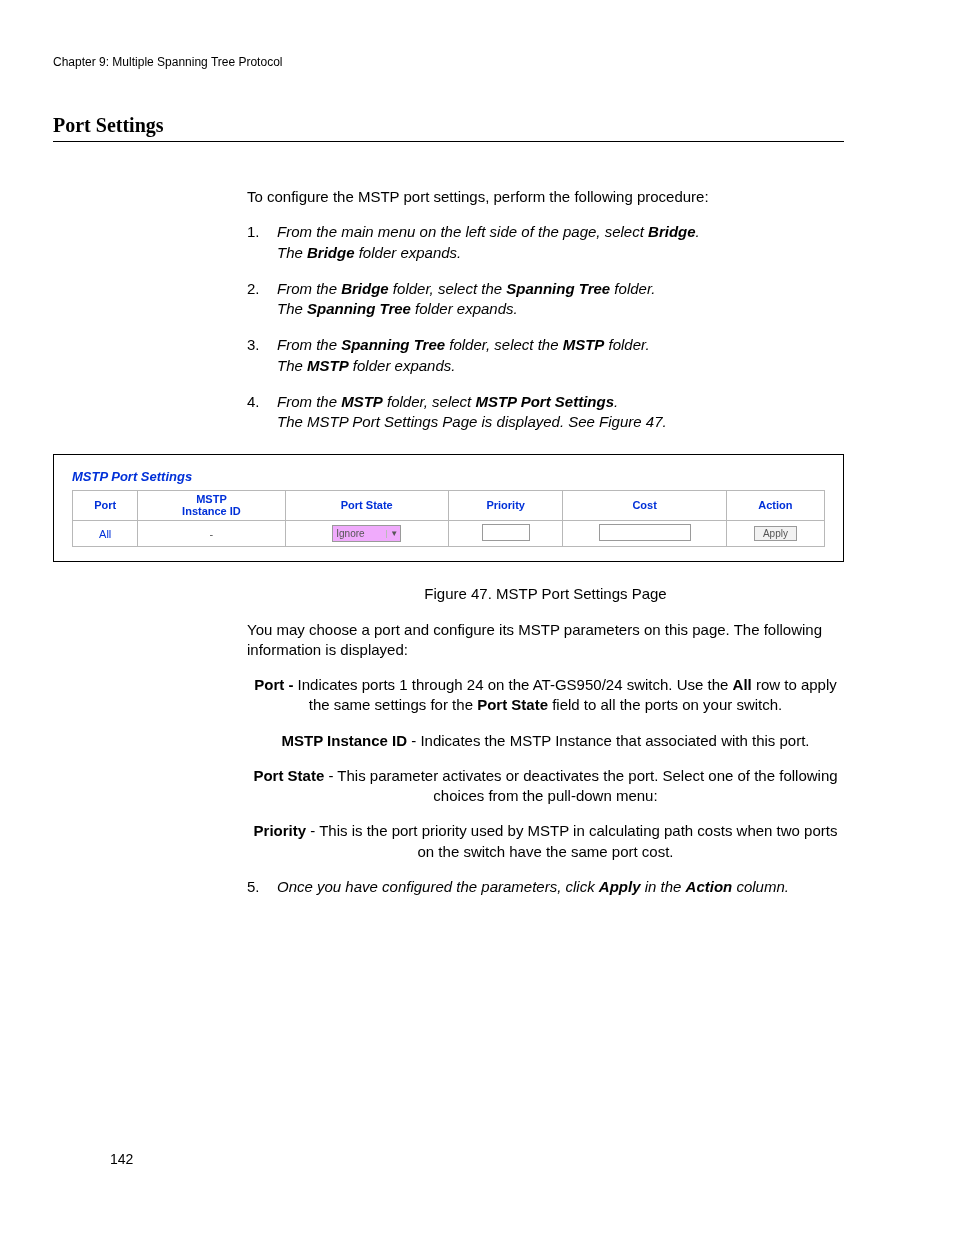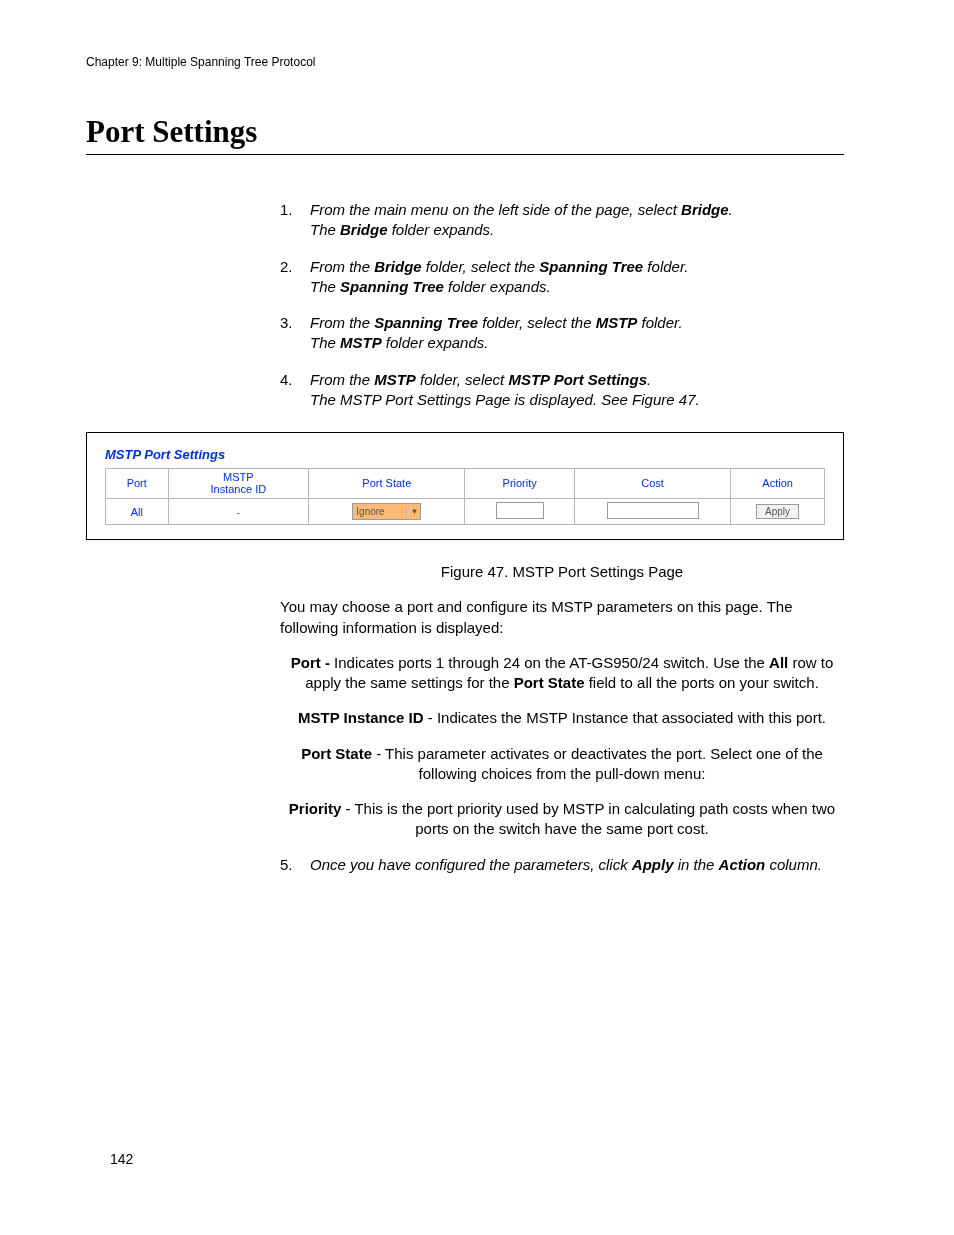--- a/index.html
+++ b/index.html
@@ -6,31 +6,31 @@
     margin:0;
     padding:0;
     background:#fff;
     font-family:Arial,Helvetica,sans-serif;
     color:#000;
   }
   .page{
     width:954px;
     height:1235px;
     box-sizing:border-box;
-    padding:55px 110px 55px 86px;
+    padding:55px 110px 55px 53px;
     position:relative;
   }
   .chapter-hdr{
     font-size:12px;
     margin-bottom:45px;
   }
   .title{
     font-family:"Times New Roman",Times,serif;
     font-weight:bold;
-    font-size:31px;
+    font-size:20px;
     border-bottom:1px solid #000;
     padding-bottom:4px;
     margin-bottom:45px;
   }
   .body-col{
     margin-left:194px;
     font-size:15px;
     line-height:1.35;
   }
   .body-col p{margin:0 0 15px 0;}
@@ -72,24 +72,25 @@
   table.mstp th, table.mstp td{
     border:1px solid #b8b8b8;
     text-align:center;
     vertical-align:middle;
     padding:3px 4px;
     font-weight:normal;
   }
   table.mstp th{
     color:#0030d8;
     line-height:1.05;
+    font-weight:bold;
   }
   .select-box{
     border:1px solid #9a9a9a;
-    background:#fdba74;
+    background:#f0abfc;
     font-size:10px;
     color:#555;
     display:inline-flex;
     align-items:center;
     justify-content:space-between;
     height:15px;
     width:62px;
     padding:0 2px 0 3px;
     gap:14px;
   }
@@ -132,20 +133,21 @@
 </head>
 <body>
 
 <div class="page">
 
   <div class="chapter-hdr">Chapter 9: Multiple Spanning Tree Protocol</div>
 
   <div class="title">Port Settings</div>
 
   <div class="body-col">
+    <p>To configure the MSTP port settings, perform the following procedure:</p>
 
     <ol class="steps" id="steps-list">
         <li>
           <span class="num">1.</span>
           <span class="txt">From the main menu on the left side of the page, select <b>Bridge</b>.<br>The <b>Bridge</b> folder expands.</span>
         </li>
         <li>
           <span class="num">2.</span>
           <span class="txt">From the <b>Bridge</b> folder, select the <b>Spanning Tree</b> folder.<br>The <b>Spanning Tree</b> folder expands.</span>
         </li>

